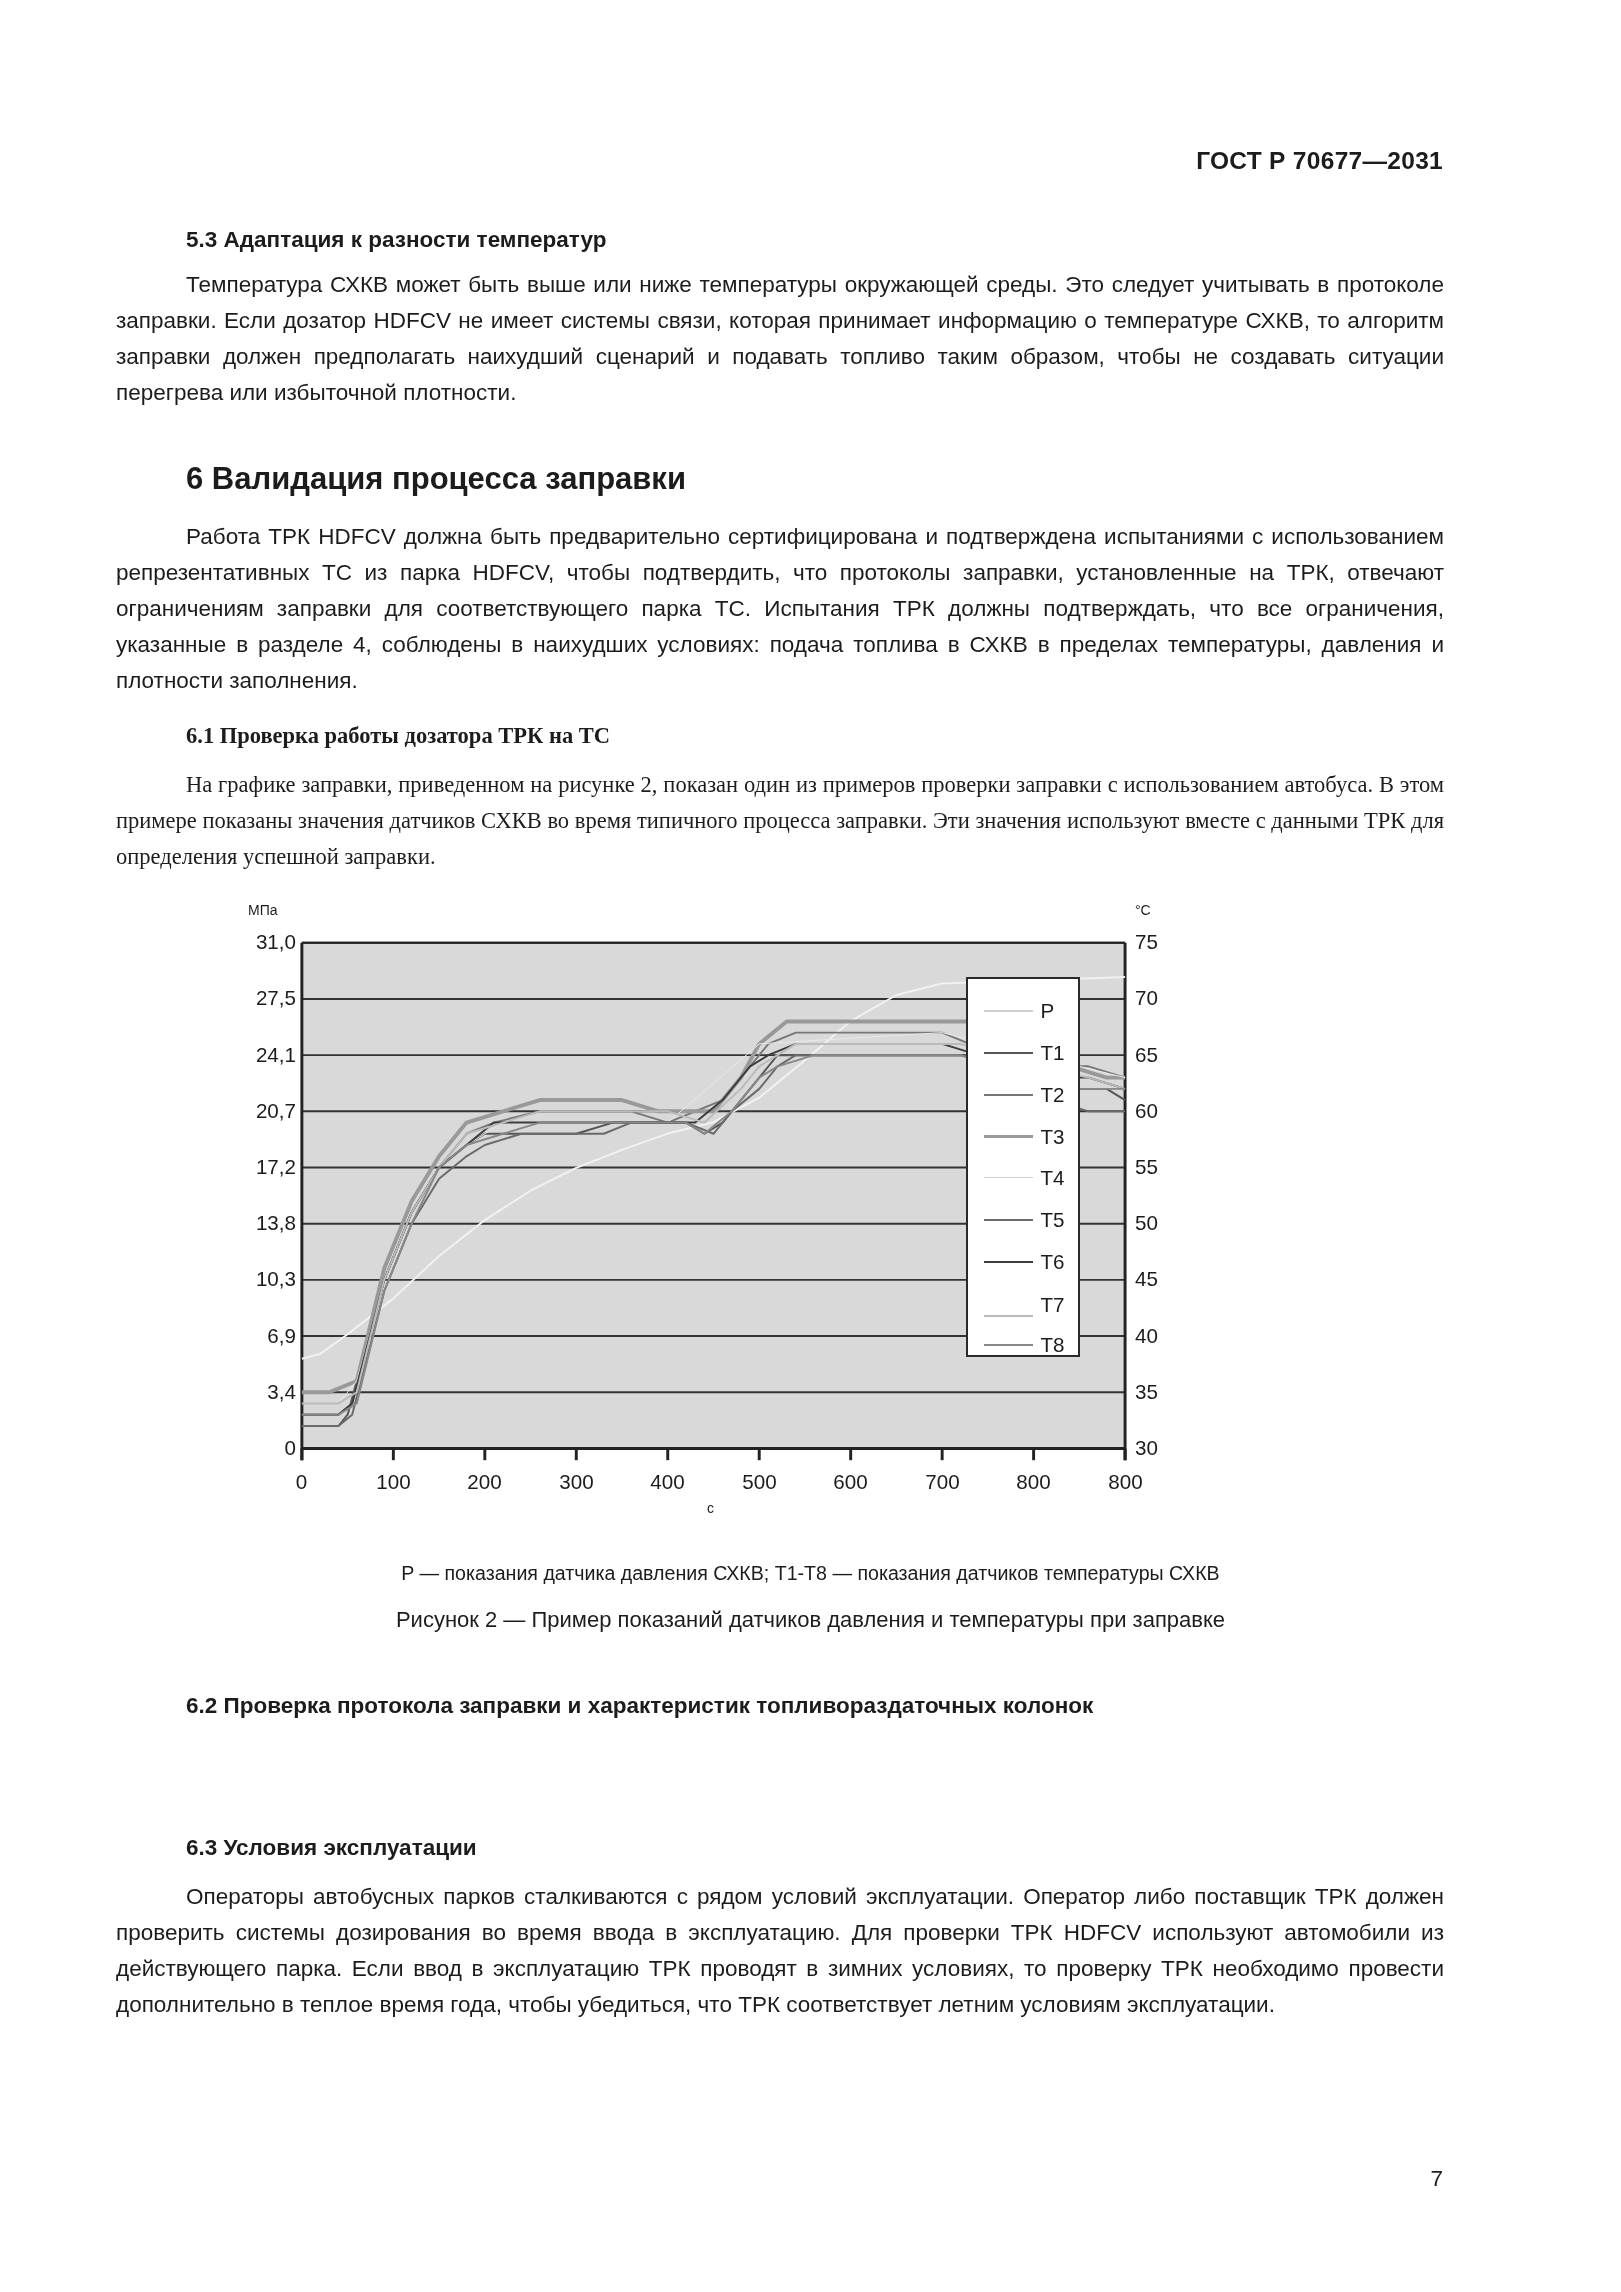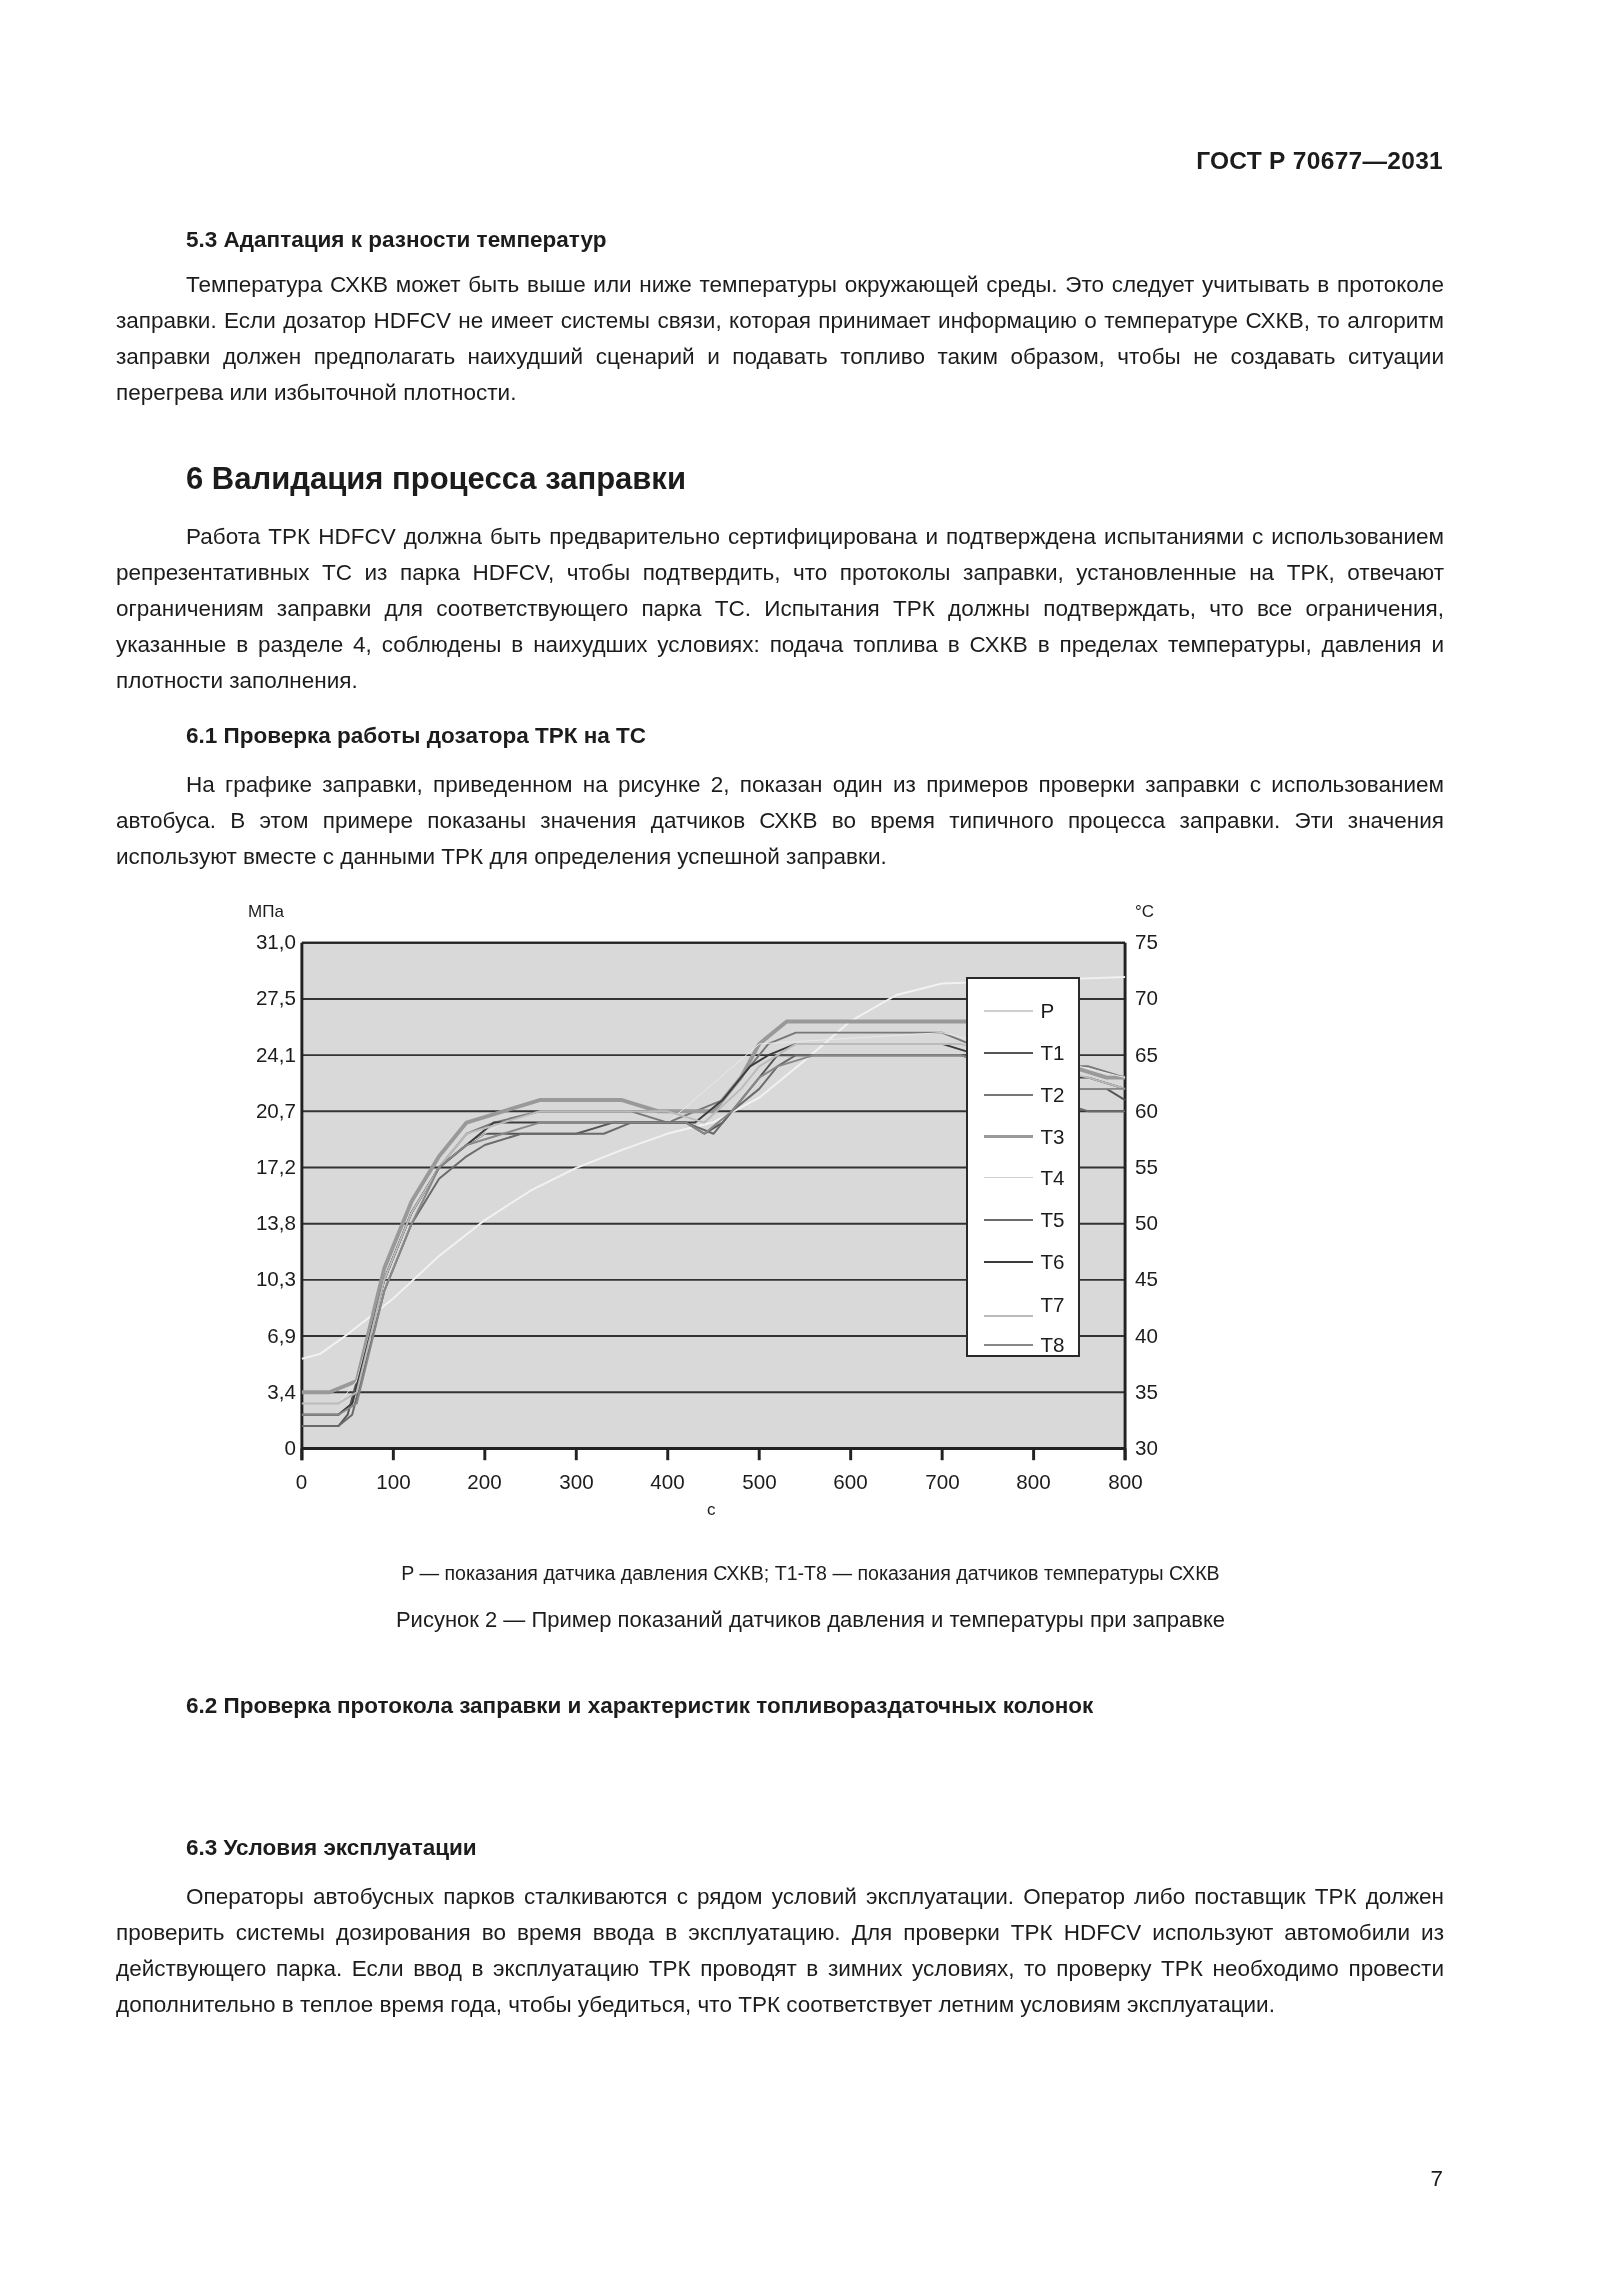--- a/index.html
+++ b/index.html
@@ -13,21 +13,21 @@
     font-weight: bold; font-size: 24.5px; letter-spacing: 0.3px;
   }
   .block { position: absolute; left: 116px; width: 1328px; }
   .h2 { font-weight: bold; font-size: 22.5px; margin: 0; padding-left: 70px; }
   .h1 { font-weight: bold; font-size: 31px; margin: 0; padding-left: 70px; }
   .para {
     font-size: 22.5px; line-height: 36px; margin: 0;
     text-align: justify; text-indent: 70px;
   }
   .page-number { position: absolute; right: 178px; top: 2166px; font-size: 22.5px; }
-  .axis-unit { position: absolute; font-size: 17px; }
+  .axis-unit { position: absolute; font-size: 14px; }
   .tick-label { position: absolute; font-size: 20.6px; }
   .tick-label.left { text-align: right; width: 69px; }
   .tick-label.right { text-align: left; }
   .tick-label.bottom { text-align: center; width: 59px; }
   .legend-box {
     position: absolute; left: 966px; top: 977px; width: 110px; height: 376px;
     border: 2px solid #2a2a2a; background: #fff;
   }
   .legend-row { position: absolute; left: 15.7px; height: 29px; display: flex; align-items: center; }
   .legend-swatch { width: 49px; margin-right: 7.8px; }
@@ -43,21 +43,21 @@
 <div class="block" style="top:227px;">
   <h3 class="h2">5.3  Адаптация к разности температур</h3>
   <p class="para" style="margin-top:13.7px;">Температура СХКВ может быть выше или ниже температуры окружающей среды. Это следует учитывать в протоколе заправки. Если дозатор HDFCV не имеет системы связи, которая принимает информацию о температуре СХКВ, то алгоритм заправки должен предполагать наихудший сценарий и подавать топливо таким образом, чтобы не создавать ситуации перегрева или избыточной плотности.</p>
 </div>
 
 <div class="block" style="top:461px;">
   <h2 class="h1">6  Валидация процесса заправки</h2>
   <p class="para" style="margin-top:21.6px;">Работа ТРК HDFCV должна быть предварительно сертифицирована и подтверждена испыта­ниями с использованием репрезентативных ТС из парка HDFCV, чтобы подтвердить, что протоколы заправки, установленные на ТРК, отвечают ограничениям заправки для соответствующего парка ТС. Испытания ТРК должны подтверждать, что все ограничения, указанные в разделе 4, соблюдены в наи­худших условиях: подача топлива в СХКВ в пределах температуры, давления и плотности заполнения.</p>
 </div>
 
-<div class="block" style="top:723px;">
+<div class="block" style="top:723px;font-family:Liberation Serif, serif;">
   <h3 class="h2">6.1  Проверка работы дозатора ТРК на ТС</h3>
   <p class="para" style="margin-top:17.6px;">На графике заправки, приведенном на рисунке 2, показан один из примеров проверки заправки с использованием автобуса. В этом примере показаны значения датчиков СХКВ во время типичного про­цесса заправки. Эти значения используют вместе с данными ТРК для определения успешной заправки.</p>
 </div>
 
 <svg id="chart" style="position:absolute;left:0;top:0;" width="1621" height="1568" viewBox="0 0 1654 1600">
     <rect x="308" y="962" width="840" height="516" fill="#d9d9d9"></rect>
     <line x1="308" x2="1148" y1="1478" y2="1478" stroke="#333" stroke-width="2"></line>
     <line x1="308" x2="1148" y1="1420.6666666666667" y2="1420.6666666666667" stroke="#333" stroke-width="2"></line>
     <line x1="308" x2="1148" y1="1363.3333333333333" y2="1363.3333333333333" stroke="#333" stroke-width="2"></line>
     <line x1="308" x2="1148" y1="1306" y2="1306" stroke="#333" stroke-width="2"></line>

